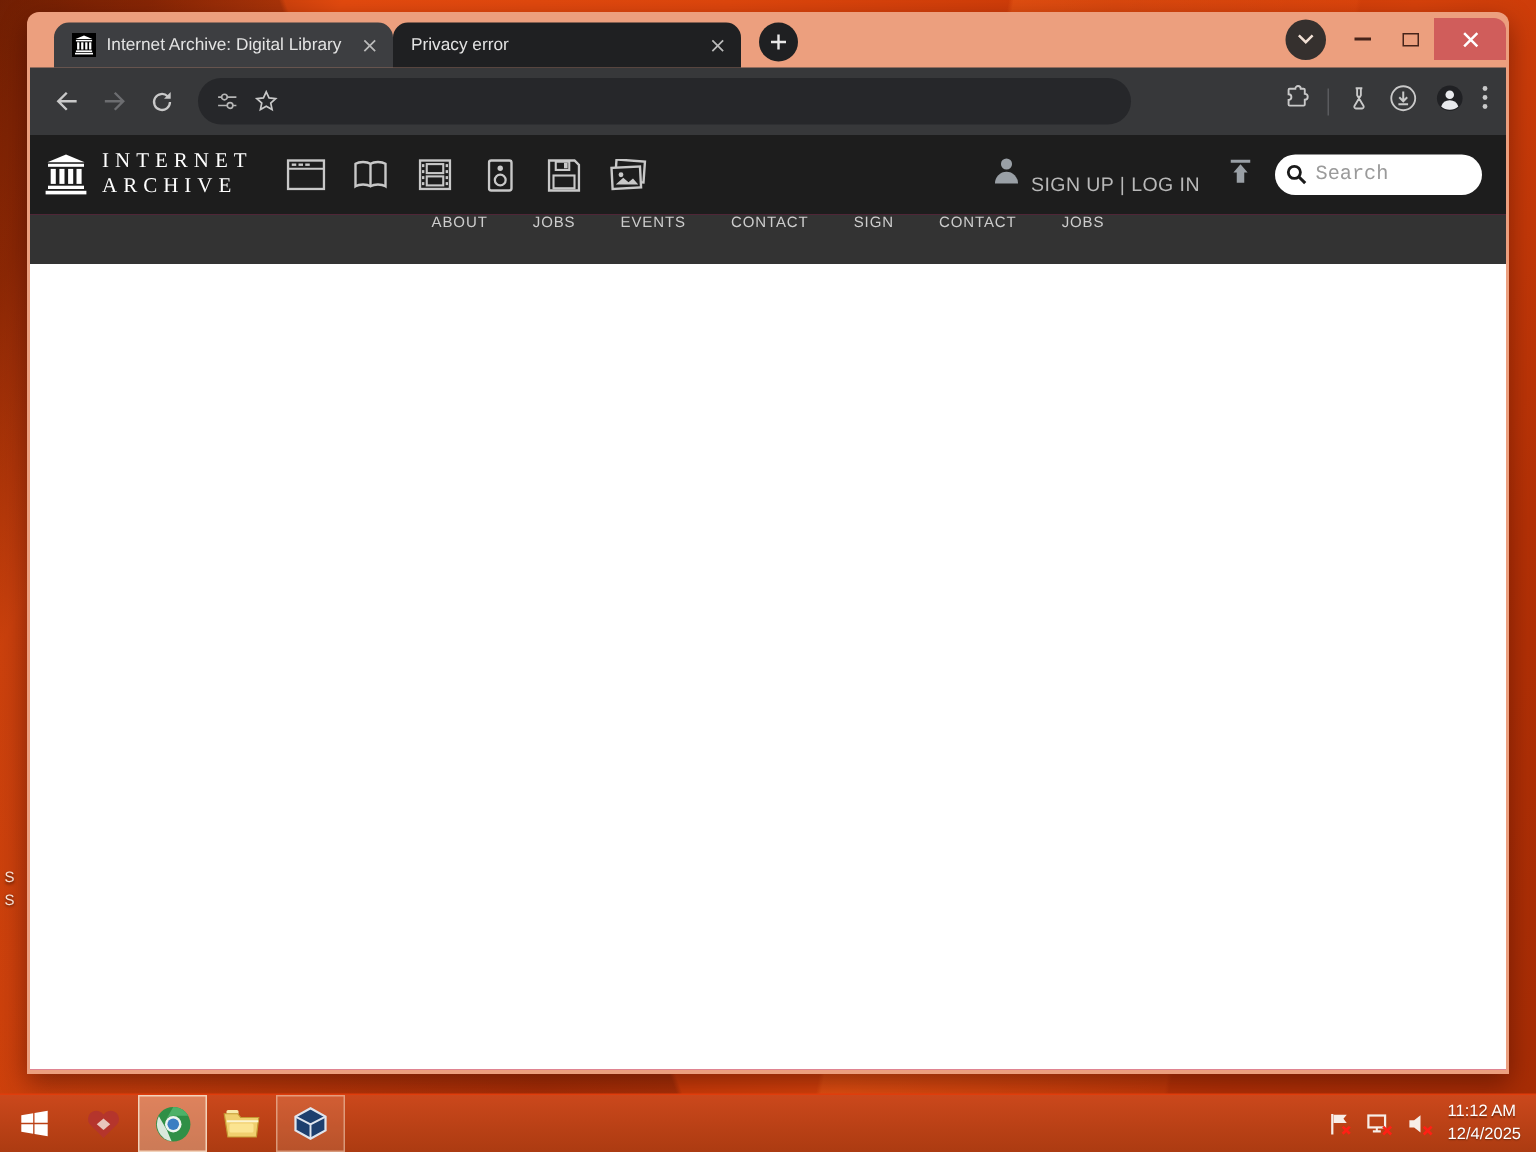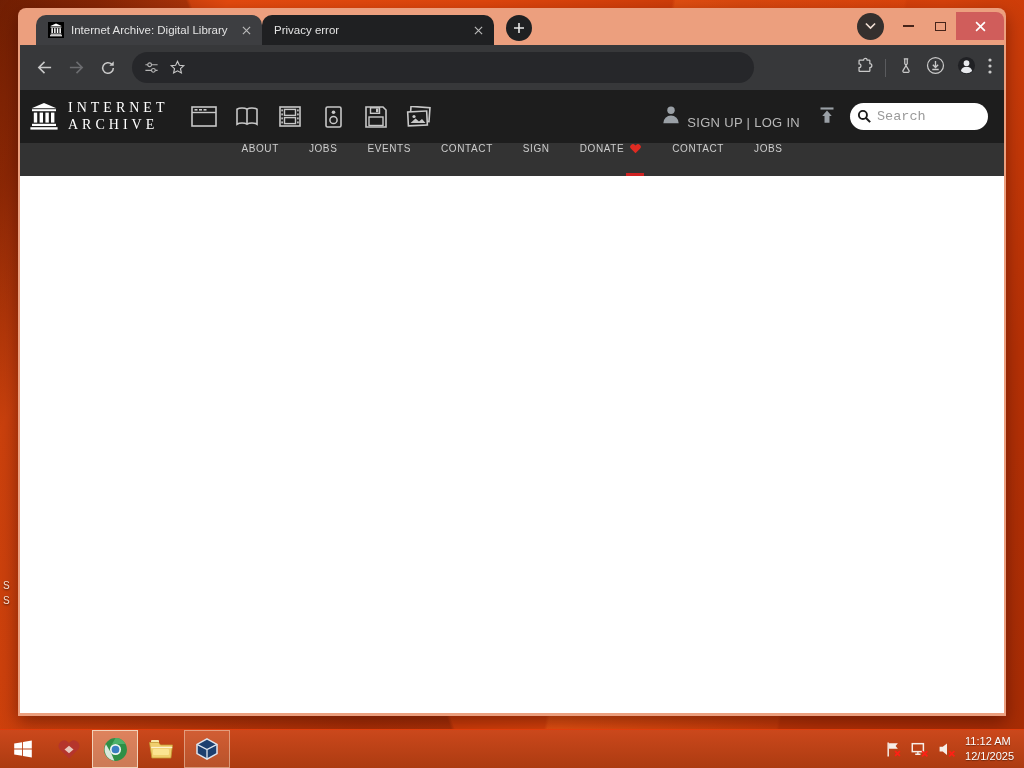--- a/index.html
+++ b/index.html
@@ -310,27 +310,20 @@
         <span class="nav-item">
             <span>EVENTS</span>
           </span>
         <span class="nav-item">
             <span>CONTACT</span>
           </span>
         <span class="nav-item">
             <span>SIGN</span>
           </span>
         <span class="nav-item">
-          <span>DONATE</span>
-          <svg width="13" height="11" viewBox="0 0 16 14">
-              <path d="M8 13.1 2.3 7.4a3.5 3.5 0 0 1 5-5L8 3.1l.7-.7a3.5 3.5 0 0 1 5 5z" fill="#df2b22"></path>
-            </svg>
-          <i class="donate-underline"></i>
-        </span>
-        <span class="nav-item">
             <span>CONTACT</span>
           </span>
         <span class="nav-item">
             <span>JOBS</span>
           </span>
       </div>
 
       <div class="ia-content"></div>
     </div>
   </div>
@@ -386,17 +379,17 @@
           </svg>
       </span>
       <span class="tray-ic">
         <svg width="18" height="17" viewBox="0 0 17 16">
             <path d="M1.5 5.5v4.5h3l4 3.2V2.3l-4 3.2z" fill="#f7eee8"></path>
             <path d="M10.5 9.5l5 5M15.5 9.5l-5 5" stroke="#ff2015" stroke-width="1.7"></path>
           </svg>
       </span>
       <div class="clock">
         <div>11:12 AM</div>
-        <div>12/1/2025</div>
+        <div>12/4/2025</div>
       </div>
     </div>
   </div>
 </div>
 
 </body></html>

